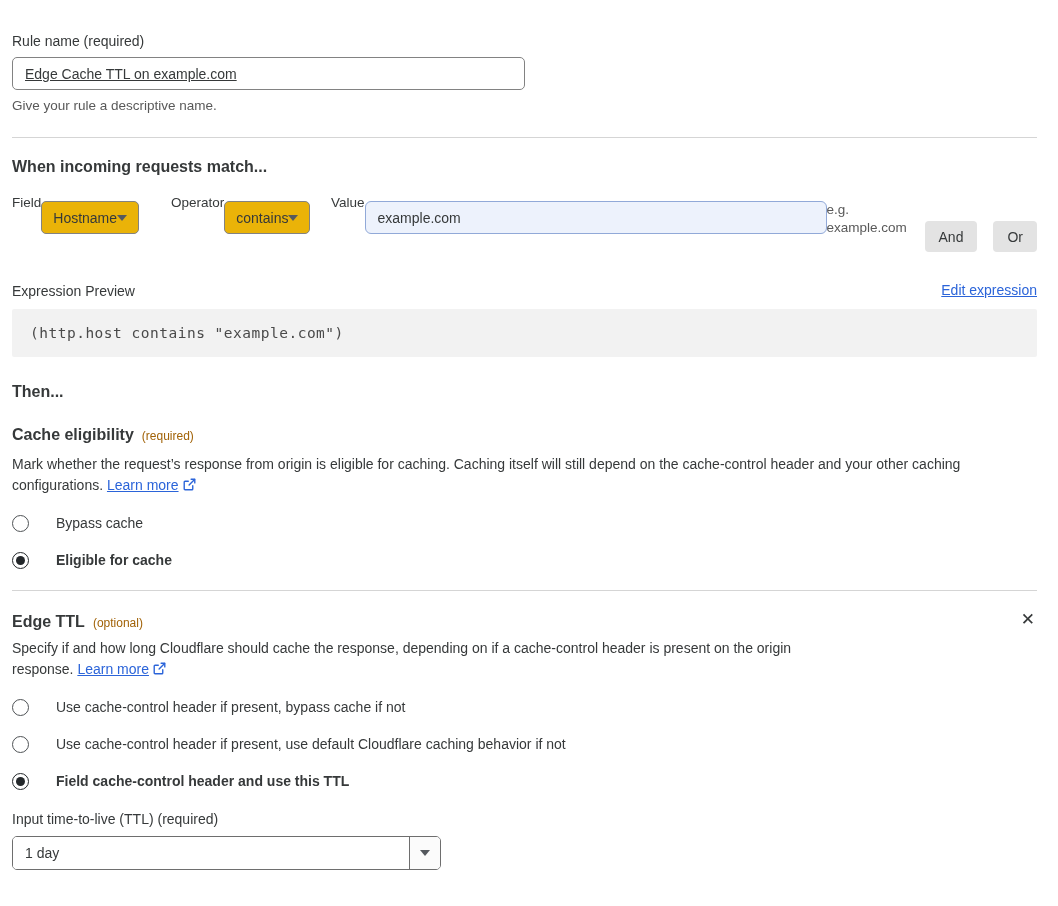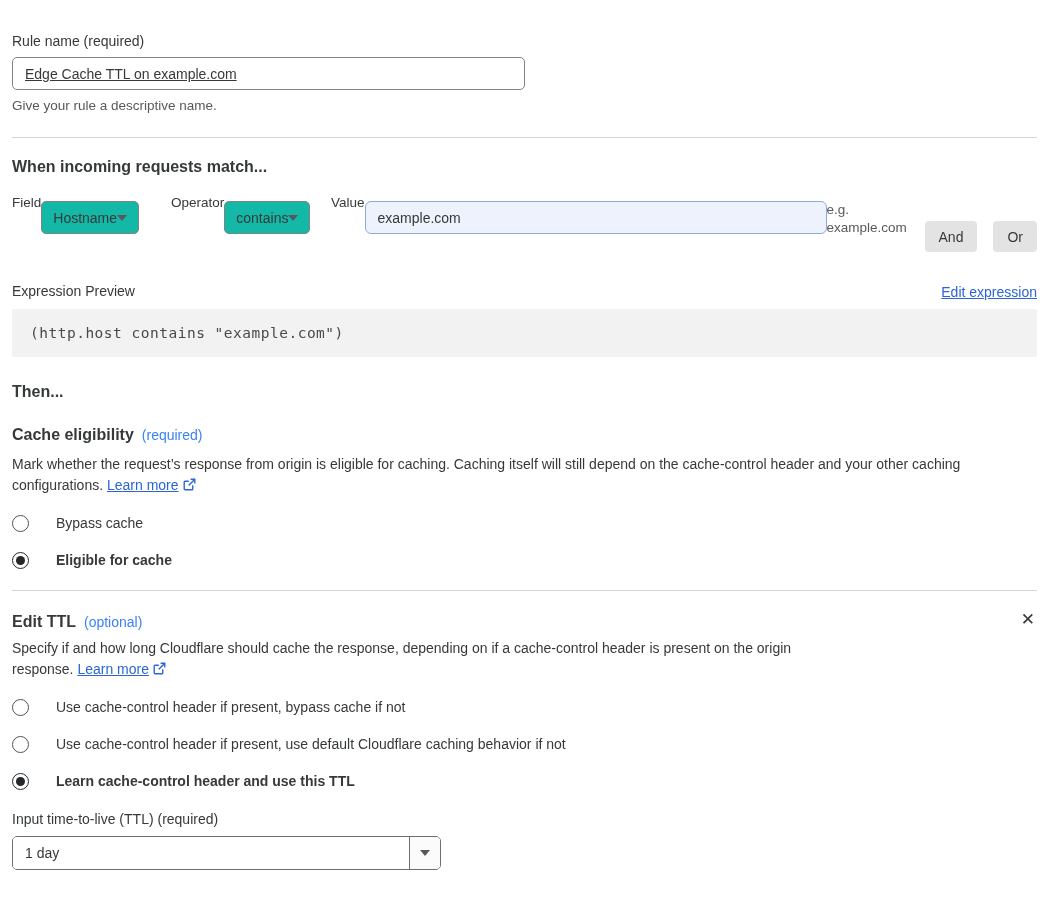--- a/index.html
+++ b/index.html
@@ -33,21 +33,21 @@
 
   .match-row { display: flex; margin-top: 16px; align-items: flex-start; }
   .match-col { display: flex; flex-direction: row; }
   .col-field { width: 151px; margin-right: 8px; }
   .col-operator { width: 150px; margin-right: 10px; }
   .col-value { flex: 1; margin-right: 14px; }
 
   .select {
     margin-top: 7px; height: 33px;
     border: 1px solid #828282; border-radius: 5px;
-    background: #14b8a6; display: flex; align-items: center;
+    background: #eab308; display: flex; align-items: center;
     padding: 0 11px; font-size: 14px; cursor: pointer;
     justify-content: space-between;
   }
   .caret {
     width: 0; height: 0;
     border-left: 5px solid transparent; border-right: 5px solid transparent;
     border-top: 6px solid #55595e;
   }
   input.value-input {
     margin-top: 7px; height: 33px; width: 100%;
@@ -58,34 +58,34 @@
   }
   .conj-btn {
     margin-top: 27px; height: 31px;
     background: #e3e3e3; border: none; border-radius: 4px;
     font-size: 14px; color: #36393a; cursor: pointer;
     font-family: Liberation Sans, sans-serif;
     padding: 0 14px;
   }
   .btn-and { margin-right: 16px; }
 
-  .expr-row { display: flex; justify-content: space-between; align-items: flex-end; margin-top: 30px; }
+  .expr-row { display: flex; justify-content: space-between; align-items: flex-start; margin-top: 30px; }
   a.link { color: #2b64d9; text-decoration: underline; font-size: 14px; cursor: pointer; }
   .code-block {
     margin-top: 9px; background: #f2f2f2; border-radius: 2px;
     padding: 16px 18px;
     font-family: "DejaVu Sans Mono", "Liberation Mono", monospace;
     font-size: 14.5px; color: #4a4a4a; letter-spacing: .5px;
   }
 
   h2.then-heading { margin-top: 24px; }
 
   .subsection-header { display: flex; align-items: baseline; margin-top: 21px; }
   .subsection-title { font-size: 16px; font-weight: 700; line-height: 22px; }
-  .qualifier { font-size: 14px; color: #3b82f6; margin-left: 8px; }
+  .qualifier { font-size: 12px; color: #a16207; margin-left: 8px; }
 
   p.description { font-size: 14px; line-height: 21px; margin-top: 8px; color: #36393a; }
   p.description .link { font-size: 14px; }
   .ext-icon { width: 13px; height: 13px; margin-left: 4px; vertical-align: -1px; }
 
   .radio-row { display: flex; align-items: center; margin-top: 17px; cursor: pointer; }
   .radio-row:first-of-type { margin-top: 16px; }
   .radio-circle {
     width: 17px; height: 17px; border-radius: 50%;
     border: 1px solid #4f5356; background: #fff; flex: none;
@@ -189,21 +189,21 @@
   </div>
   <div class="radio-row selected">
     <span class="radio-circle"></span>
     <span class="radio-label">Eligible for cache</span>
   </div>
 
   <hr class="divider" style="margin-top:20px;">
 
   <div class="edge-header">
     <div class="subsection-header" style="margin-top:4px;">
-      <span class="subsection-title">Edit TTL</span>
+      <span class="subsection-title">Edge TTL</span>
       <span class="qualifier">(optional)</span>
     </div>
     <button class="close-btn">✕</button>
   </div>
   <p class="description edge-desc" style="margin-top:5px;">
     <span>Specify if and how long Cloudflare should cache the response, depending on if a cache-control header is present on the origin response.</span>
     <a class="link">Learn more</a><svg class="ext-icon" viewBox="0 0 16 16" fill="none" stroke="#2b64d9" stroke-width="1.7" stroke-linecap="round" stroke-linejoin="round">
         <path d="M12 9.5v4a1 1 0 0 1-1 1H2.5a1 1 0 0 1-1-1V5a1 1 0 0 1 1-1h4"></path>
         <path d="M10 1.5h4.5V6"></path>
         <path d="M14.2 1.8L7.5 8.5"></path>
@@ -213,21 +213,21 @@
   <div class="radio-row">
     <span class="radio-circle"></span>
     <span class="radio-label">Use cache-control header if present, bypass cache if not</span>
   </div>
   <div class="radio-row">
     <span class="radio-circle"></span>
     <span class="radio-label">Use cache-control header if present, use default Cloudflare caching behavior if not</span>
   </div>
   <div class="radio-row selected">
     <span class="radio-circle"></span>
-    <span class="radio-label">Learn cache-control header and use this TTL</span>
+    <span class="radio-label">Field cache-control header and use this TTL</span>
   </div>
 
   <div class="field-label ttl-label">Input time-to-live (TTL) (required)</div>
   <div class="ttl-combo">
     <input type="text" value="1 day" style="">
     <button class="ttl-caret-btn">
       <span class="caret"></span>
     </button>
   </div>
 

